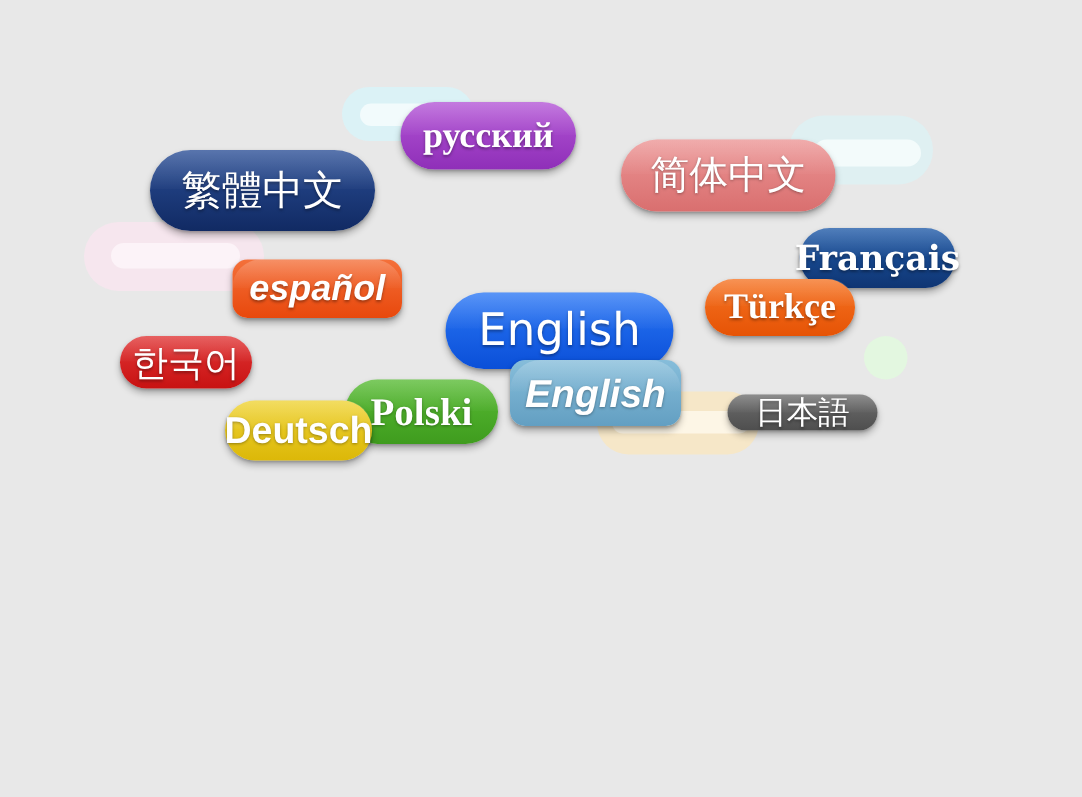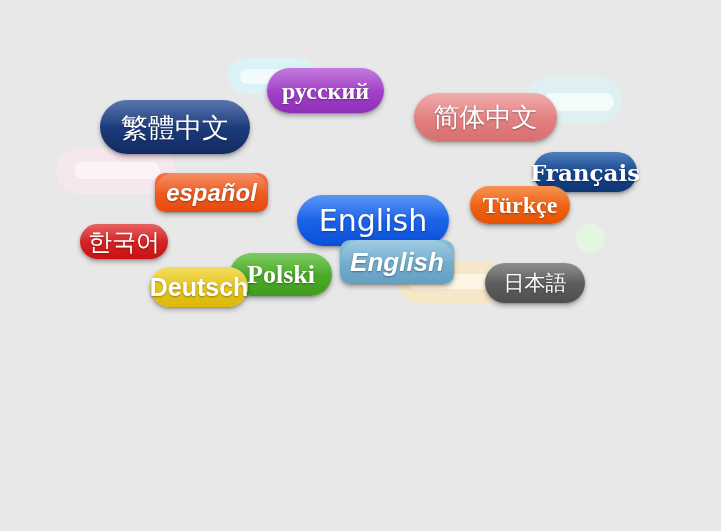--- a/index.html
+++ b/index.html
@@ -88,15 +88,15 @@
       <div class="pill f-serif" style="left: 267px; top: 68px; width: 117px; height: 45px; font-size: 24px; background: linear-gradient(rgb(179, 85, 214) 0%, rgb(143, 47, 184) 100%);">русский</div>
       <div class="pill f-cjk" style="left: 414px; top: 93px; width: 143px; height: 48px; font-size: 26px; background: linear-gradient(rgb(236, 149, 149) 0%, rgb(217, 111, 111) 100%);">简体中文</div>
       <div class="pill f-light" style="left: 297px; top: 152px; width: 152px; height: 51px; font-size: 30px; background: linear-gradient(rgb(43, 119, 245) 0%, rgb(10, 79, 216) 100%);">English</div>
       <div class="pill f-slab" style="left: 533px; top: 152px; width: 104px; height: 40px; font-size: 23px; background: linear-gradient(rgb(31, 90, 168) 0%, rgb(15, 53, 115) 100%);">Français</div>
       <div class="pill f-italic" style="left: 155px; top: 173px; width: 113px; height: 39px; font-size: 24px; background: linear-gradient(rgb(244, 112, 58) 0%, rgb(232, 72, 12) 100%);">español</div>
       <div class="pill f-serif" style="left: 470px; top: 186px; width: 100px; height: 38px; font-size: 24px; background: linear-gradient(rgb(245, 116, 36) 0%, rgb(230, 83, 5) 100%);">Türkçe</div>
       <div class="pill f-cjk" style="left: 80px; top: 224px; width: 88px; height: 35px; font-size: 24px; background: linear-gradient(rgb(224, 53, 53) 0%, rgb(200, 18, 18) 100%);">한국어</div>
       <div class="pill f-serif" style="left: 230px; top: 229px; width: 102px; height: 43px; font-size: 26px; background: linear-gradient(rgb(88, 187, 52) 0%, rgb(63, 156, 30) 100%); margin-top: 24px;">Polski</div>
       <div class="pill f-italic" style="left: 340px; top: 240px; width: 114px; height: 44px; font-size: 26px; background: linear-gradient(rgb(134, 189, 218) 0%, rgb(99, 159, 194) 100%);">English</div>
       <div class="pill f-sans" style="left: 150px; top: 267px; width: 98px; height: 40px; font-size: 25px; background: linear-gradient(rgb(239, 211, 53) 0%, rgb(220, 184, 8) 100%);">Deutsch</div>
-      <div class="pill f-cjk" style="left: 485px; top: 263px; width: 100px; height: 40px; font-size: 21px; background: linear-gradient(rgb(110, 110, 110) 0%, rgb(78, 78, 78) 100%);">日本語</div>
+      <div class="pill f-cjk" style="left: 485px; top: 263px; width: 100px; height: 24px; font-size: 21px; background: linear-gradient(rgb(110, 110, 110) 0%, rgb(78, 78, 78) 100%);">日本語</div>
     </div>
 </div>
 
 </body></html>

